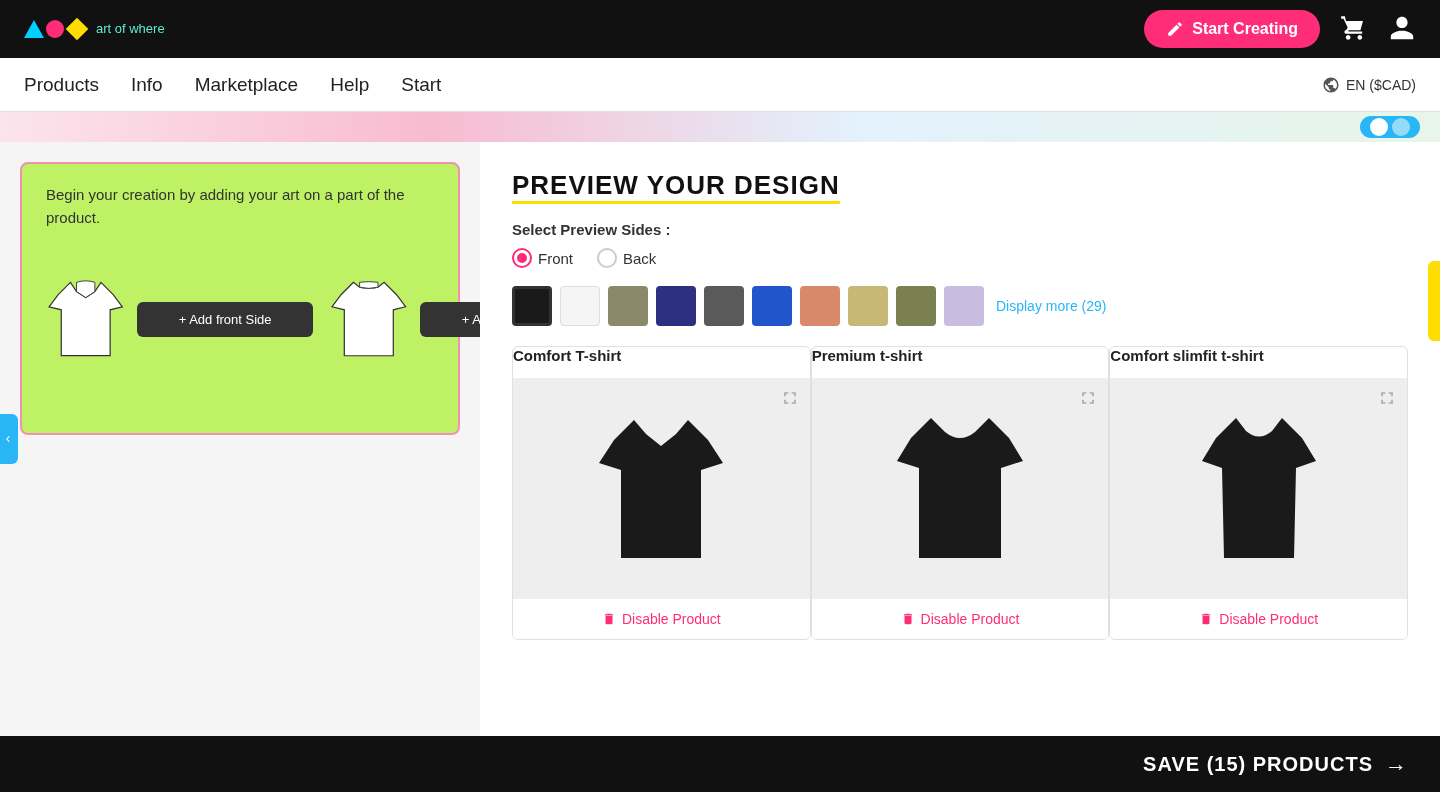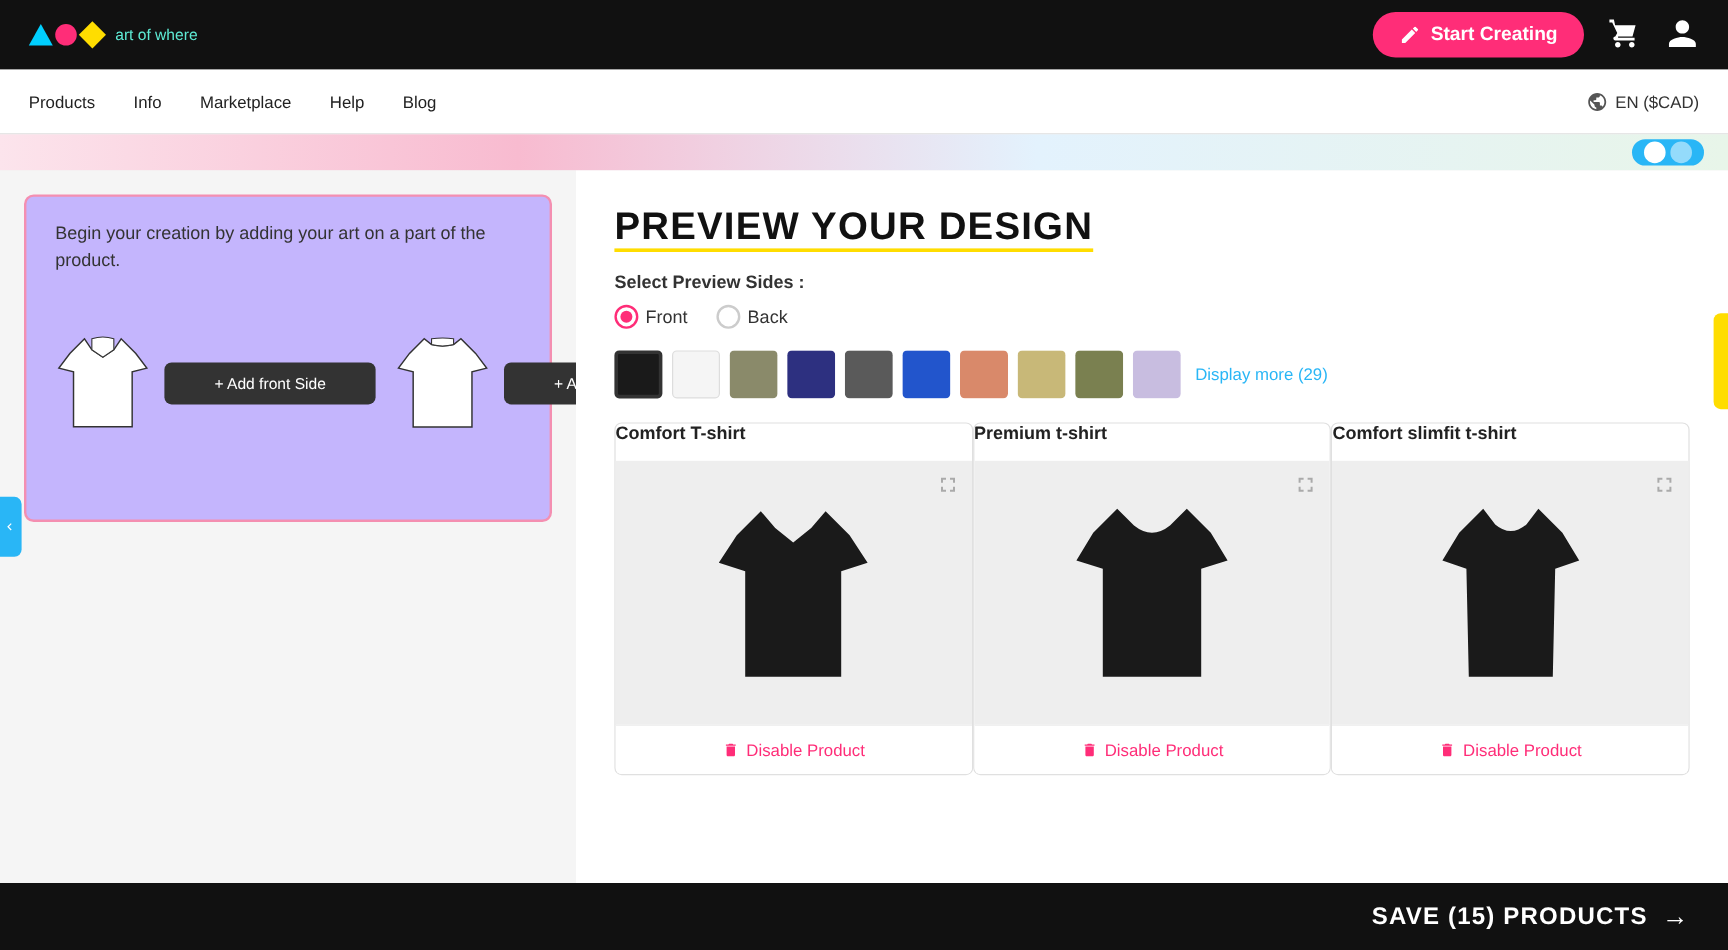--- a/index.html
+++ b/index.html
@@ -82,21 +82,21 @@
       justify-content: space-between;
       border-bottom: 1px solid #e0e0e0;
     }
     .secondary-nav-links {
       display: flex;
       gap: 32px;
     }
     .secondary-nav-links a {
       text-decoration: none;
       color: #222;
-      font-size: 14px;
+      font-size: 19px;
       font-weight: 500;
     }
     .lang-area {
       display: flex;
       align-items: center;
       gap: 6px;
       font-size: 14px;
       color: #333;
       cursor: pointer;
     }
@@ -161,21 +161,21 @@
       border-radius: 0 6px 6px 0;
       cursor: pointer;
       font-size: 14px;
       display: flex;
       align-items: center;
       justify-content: center;
     }
     .design-panel {
       border: 2px solid #f48fb1;
       border-radius: 8px;
-      background: #c4b5fd;
+      background: #bef264;
       padding: 20px 24px 24px;
       width: 100%;
     }
     .design-panel-text {
       font-size: 15px;
       color: #333;
       margin-bottom: 20px;
       line-height: 1.5;
     }
     .tshirt-row {
@@ -210,21 +210,21 @@
 
     
     .right-panel {
       flex: 1;
       background: white;
       padding: 28px 32px;
       overflow-y: auto;
       position: relative;
     }
     .right-panel-title {
-      font-size: 32px;
+      font-size: 26px;
       font-weight: 900;
       color: #111;
       text-transform: uppercase;
       margin-bottom: 20px;
       letter-spacing: 1px;
       position: relative;
       display: inline-block;
     }
     .right-panel-title::after {
       content: '';
@@ -431,21 +431,21 @@
     </button>
   </div>
 </nav>
 
 <nav class="secondary-nav">
   <div class="secondary-nav-links">
     <a href="#">Products</a>
     <a href="#">Info</a>
     <a href="#">Marketplace</a>
     <a href="#">Help</a>
-    <a href="#">Blog</a>
+    <a href="#">Start</a>
   </div>
   <div class="lang-area">
     <svg width="18" height="18" viewBox="0 0 24 24" fill="#555">
         <path d="M12 2C6.48 2 2 6.48 2 12s4.48 10 10 10 10-4.48 10-10S17.52 2 12 2zm-1 17.93c-3.95-.49-7-3.85-7-7.93 0-.62.08-1.21.21-1.79L9 15v1c0 1.1.9 2 2 2v1.93zm6.9-2.54c-.26-.81-1-1.39-1.9-1.39h-1v-3c0-.55-.45-1-1-1H8v-2h2c.55 0 1-.45 1-1V7h2c1.1 0 2-.9 2-2v-.41c2.93 1.19 5 4.06 5 7.41 0 2.08-.8 3.97-2.1 5.39z"></path>
       </svg>
     <span>EN ($CAD)</span>
   </div>
 </nav>
 
 <div class="banner-strip">

